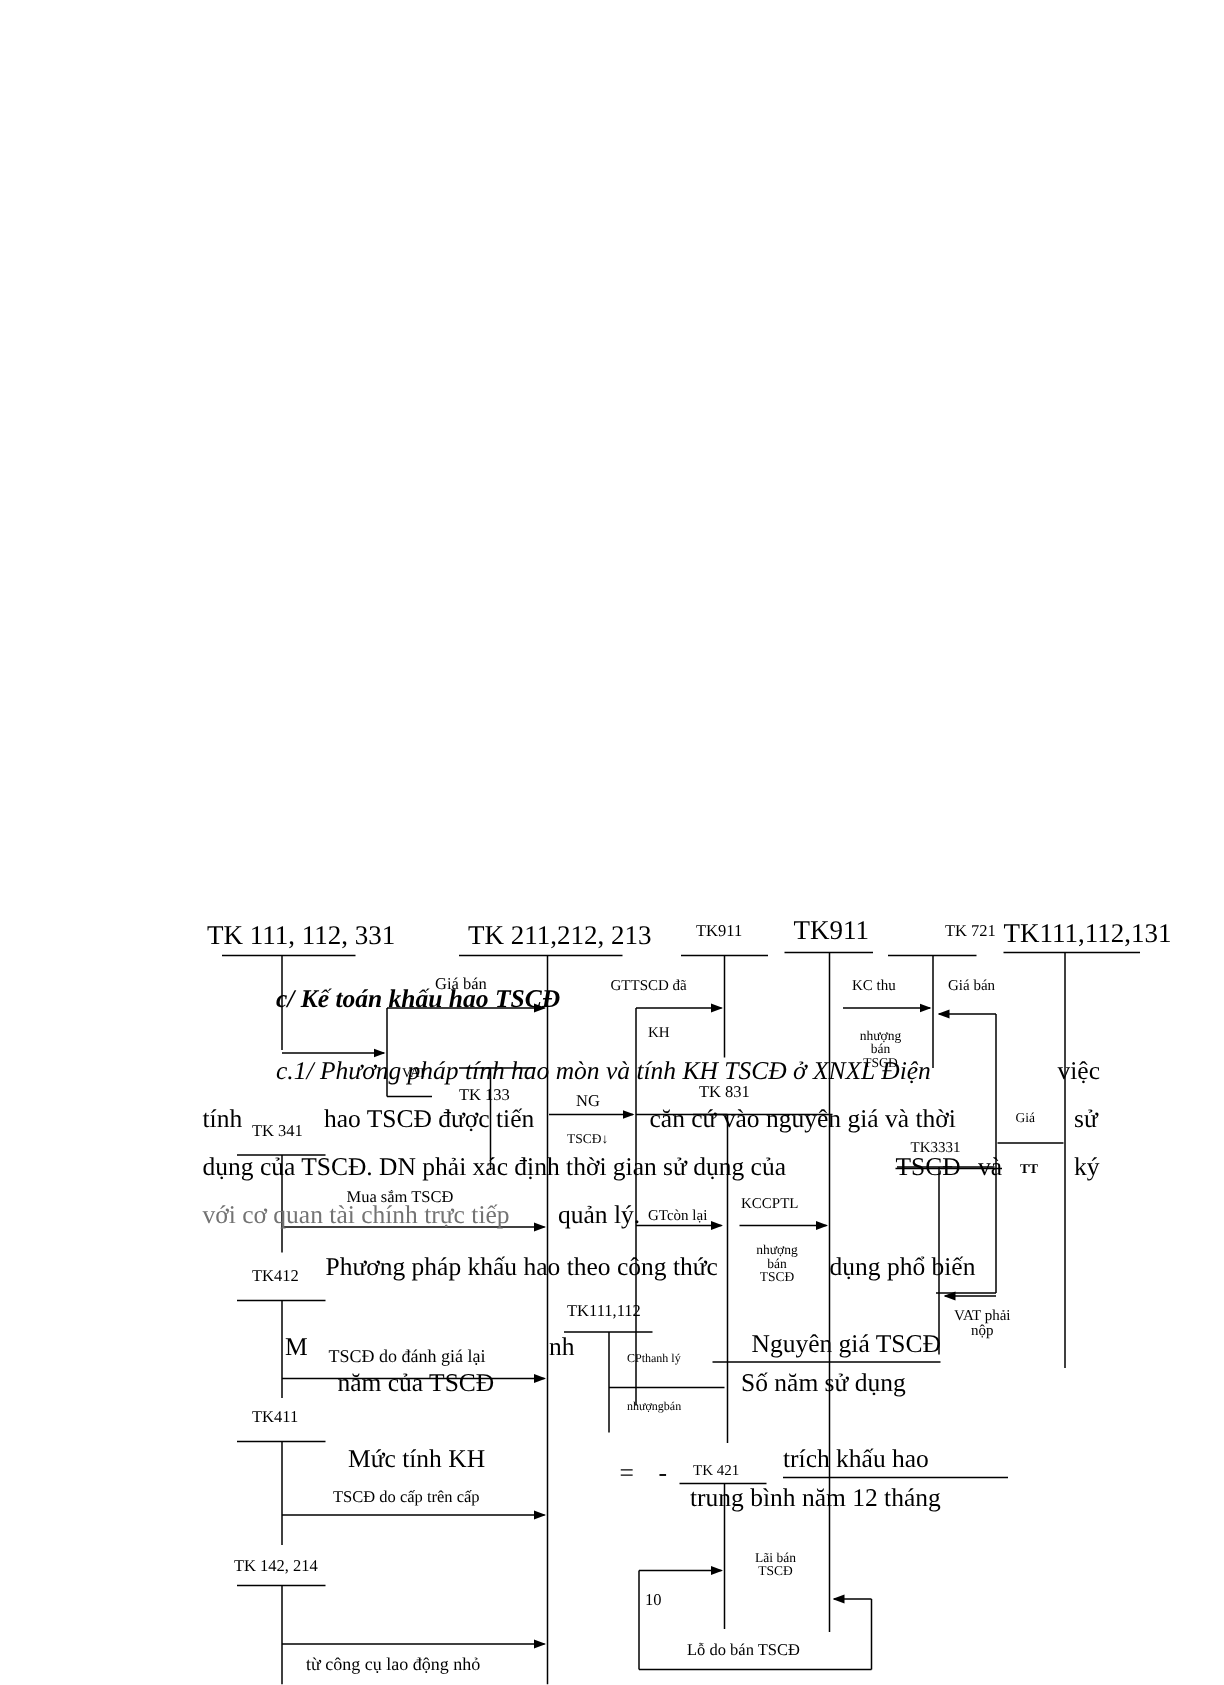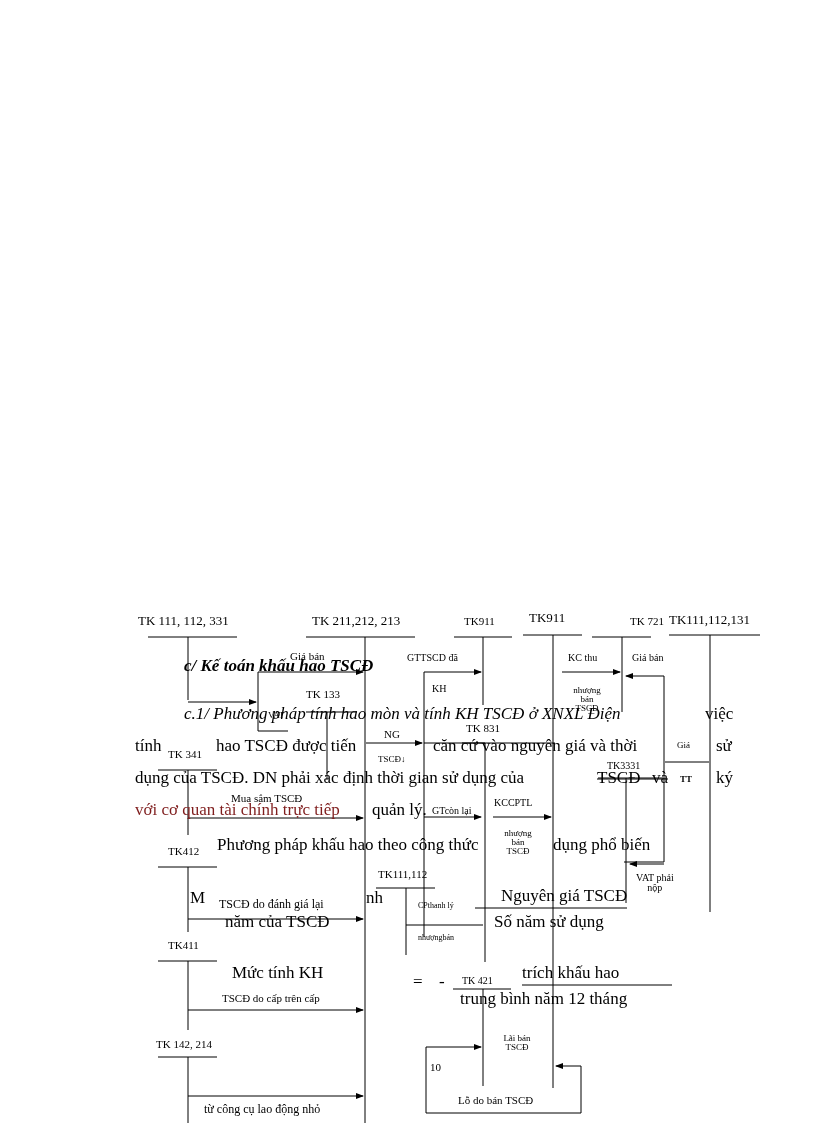--- a/index.html
+++ b/index.html
@@ -1,19 +1,19 @@
 <!DOCTYPE html>
 <html><head>
 <meta charset="utf-8">
 <style>
   html, body { margin:0; padding:0; background:#ffffff; }
   body { width:816px; height:1123px; position:relative; overflow:hidden;
          font-family:"Liberation Serif", "DejaVu Serif", serif; color:#000; }
   .abs { position:absolute; white-space:nowrap; }
-  .acct { font-size:13px; }
+  .acct { font-size:18px; }
   .acct-sm { font-size:11px; }
   .lbl { font-size:11px; }
   .lbl-xs { font-size:9px; line-height:9px; text-align:center; }
   .lbl-10 { font-size:10px; }
   .body-txt { font-size:17px; }
   .body-ital { font-size:17px; font-style:italic; }
   .heading { font-size:17px; font-weight:bold; font-style:italic; }
   svg.lines { position:absolute; left:0; top:0; }
 </style>
 </head>
@@ -117,21 +117,21 @@
 <div class="abs body-txt" style="left:135px;top:736px;">tính</div>
 <div class="abs body-txt" style="left:216px;top:736px;text-align:center;">hao TSCĐ được tiến</div>
 <div class="abs body-txt" style="left:433px;top:736px;">căn cứ vào nguyên giá và thời</div>
 <div class="abs body-txt" style="left:716px;top:736px;">sử</div>
 
 <div class="abs body-txt" style="left:135px;top:768px;">dụng của TSCĐ. DN phải xác định thời gian sử dụng của</div>
 <div class="abs body-txt" style="left:597px;top:768px;">TSCĐ</div>
 <div class="abs body-txt" style="left:652px;top:768px;">và</div>
 <div class="abs body-txt" style="left:716px;top:768px;">ký</div>
 
-<div class="abs body-txt" style="left:135px;top:800px;color:#7f1d1d;">với cơ quan tài chính trực tiếp</div>
+<div class="abs body-txt" style="left:135px;top:800px;color:#737373;">với cơ quan tài chính trực tiếp</div>
 <div class="abs body-txt" style="left:372px;top:800px;">quản lý.</div>
 
 <div class="abs body-txt" style="left:217px;top:835px;text-align:center;">Phương pháp khấu hao theo công thức</div>
 <div class="abs body-txt" style="left:553px;top:835px;">dụng phổ biến</div>
 
 <div class="abs body-txt" style="left:190px;top:888px;">M</div>
 <div class="abs body-txt" style="left:366px;top:888px;">nh</div>
 <div class="abs body-txt" style="left:225px;top:912px;">năm của TSCĐ</div>
 
 <div class="abs body-txt" style="left:484px;top:886px;margin-left:17px;">Nguyên giá TSCĐ</div>
@@ -142,21 +142,21 @@
 <div class="abs body-txt" style="left:439px;top:972px;">-</div>
 <div class="abs body-txt" style="left:522px;top:963px;">trích khấu hao</div>
 <div class="abs body-txt" style="left:460px;top:989px;">trung bình năm 12 tháng</div>
 
 <div class="abs acct" style="left:138px;top:613px;">TK 111, 112, 331</div>
 <div class="abs acct" style="left:312px;top:613px;">TK 211,212, 213</div>
 <div class="abs acct-sm" style="left:464px;top:615px;">TK911</div>
 <div class="abs acct" style="left:529px;top:610px;">TK911</div>
 <div class="abs acct-sm" style="left:630px;top:615px;">TK 721</div>
 <div class="abs acct" style="left:669px;top:612px;">TK111,112,131</div>
-<div class="abs acct-sm" style="left:306px;top:688px;">TK 133</div>
+<div class="abs acct-sm" style="left:306px;top:724px;">TK 133</div>
 <div class="abs acct-sm" style="left:168px;top:748px;">TK 341</div>
 <div class="abs acct-sm" style="left:466px;top:722px;">TK 831</div>
 <div class="abs lbl-10" style="left:607px;top:760px;">TK3331</div>
 <div class="abs acct-sm" style="left:168px;top:845px;">TK412</div>
 <div class="abs acct-sm" style="left:378px;top:868px;">TK111,112</div>
 <div class="abs acct-sm" style="left:168px;top:939px;">TK411</div>
 <div class="abs lbl-10" style="left:462px;top:975px;">TK 421</div>
 <div class="abs acct-sm" style="left:156px;top:1038px;">TK 142, 214</div>
 
 <div class="abs lbl" style="left:290px;top:650px;">Giá bán</div>

